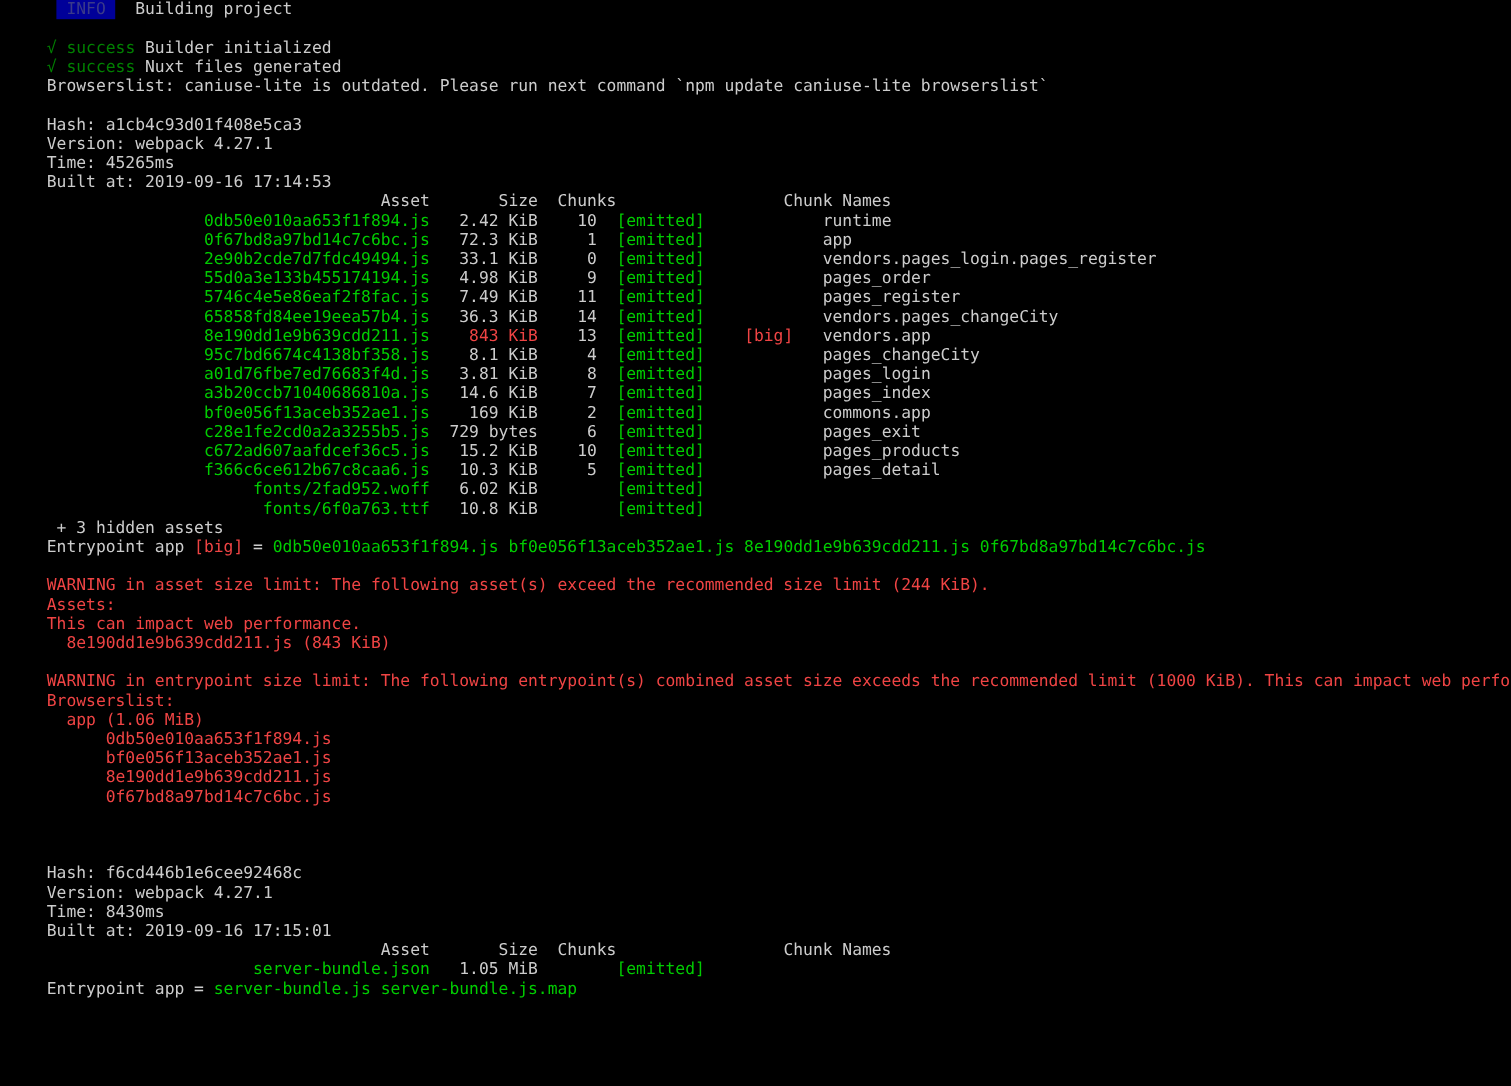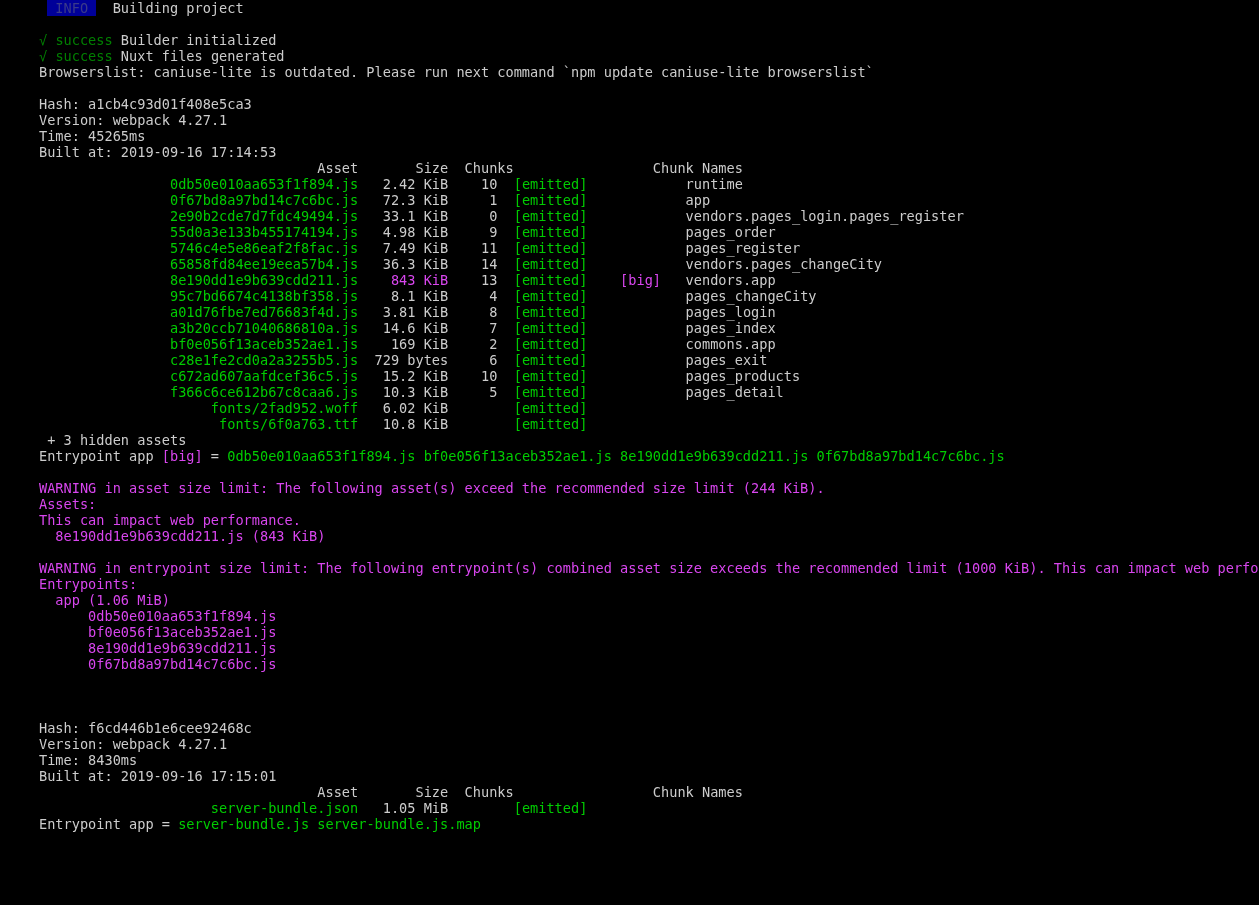--- a/index.html
+++ b/index.html
@@ -42,21 +42,21 @@
     display: block;
     margin: 0;
     padding: 0;
   }
   .seg { white-space: pre; }
 
   
   .c-white   { color: #cccccc; }
   .c-green   { color: #00cc00; }
   .c-dgreen  { color: #008000; }
-  .c-yellow  { color: #d946ef; }
+  .c-yellow  { color: #ef4444; }
 
   .badge-info {
     background: #000099;
     color: #3a3a8a;
     padding: 0 0px;
   }
 </style>
 </head>
 <body>
 
@@ -91,21 +91,21 @@
       <div class="line"><span class="seg c-green">                      fonts/6f0a763.ttf</span><span class="seg c-white">   10.8 KiB</span><span class="seg c-white">        </span><span class="seg c-green">[emitted]    </span><span class="seg c-yellow">        </span><span class="seg c-white"></span></div>
       <div class="line"><span class="seg c-white"> + 3 hidden assets</span></div>
       <div class="line"><span class="seg c-white">Entrypoint app </span><span class="seg c-yellow">[big]</span><span class="seg c-white"> = </span><span class="seg c-green">0db50e010aa653f1f894.js bf0e056f13aceb352ae1.js 8e190dd1e9b639cdd211.js 0f67bd8a97bd14c7c6bc.js</span></div>
       <div class="line">&nbsp;</div>
       <div class="line"><span class="seg c-yellow">WARNING in asset size limit: The following asset(s) exceed the recommended size limit (244 KiB).</span></div>
       <div class="line"><span class="seg c-yellow">Assets:</span></div>
       <div class="line"><span class="seg c-yellow">This can impact web performance.</span></div>
       <div class="line"><span class="seg c-yellow">  8e190dd1e9b639cdd211.js (843 KiB)</span></div>
       <div class="line">&nbsp;</div>
       <div class="line"><span class="seg c-yellow">WARNING in entrypoint size limit: The following entrypoint(s) combined asset size exceeds the recommended limit (1000 KiB). This can impact web performance.</span></div>
-      <div class="line"><span class="seg c-yellow">Entrypoints:</span></div>
+      <div class="line"><span class="seg c-yellow">Browserslist:</span></div>
       <div class="line"><span class="seg c-yellow">  app (1.06 MiB)</span></div>
       <div class="line"><span class="seg c-yellow">      0db50e010aa653f1f894.js</span></div>
       <div class="line"><span class="seg c-yellow">      bf0e056f13aceb352ae1.js</span></div>
       <div class="line"><span class="seg c-yellow">      8e190dd1e9b639cdd211.js</span></div>
       <div class="line"><span class="seg c-yellow">      0f67bd8a97bd14c7c6bc.js</span></div>
       <div class="line">&nbsp;</div>
       <div class="line">&nbsp;</div>
       <div class="line">&nbsp;</div>
       <div class="line"><span class="seg c-white">Hash: </span><span class="seg c-white">f6cd446b1e6cee92468c</span></div>
       <div class="line"><span class="seg c-white">Version: </span><span class="seg c-white">webpack 4.27.1</span></div>

